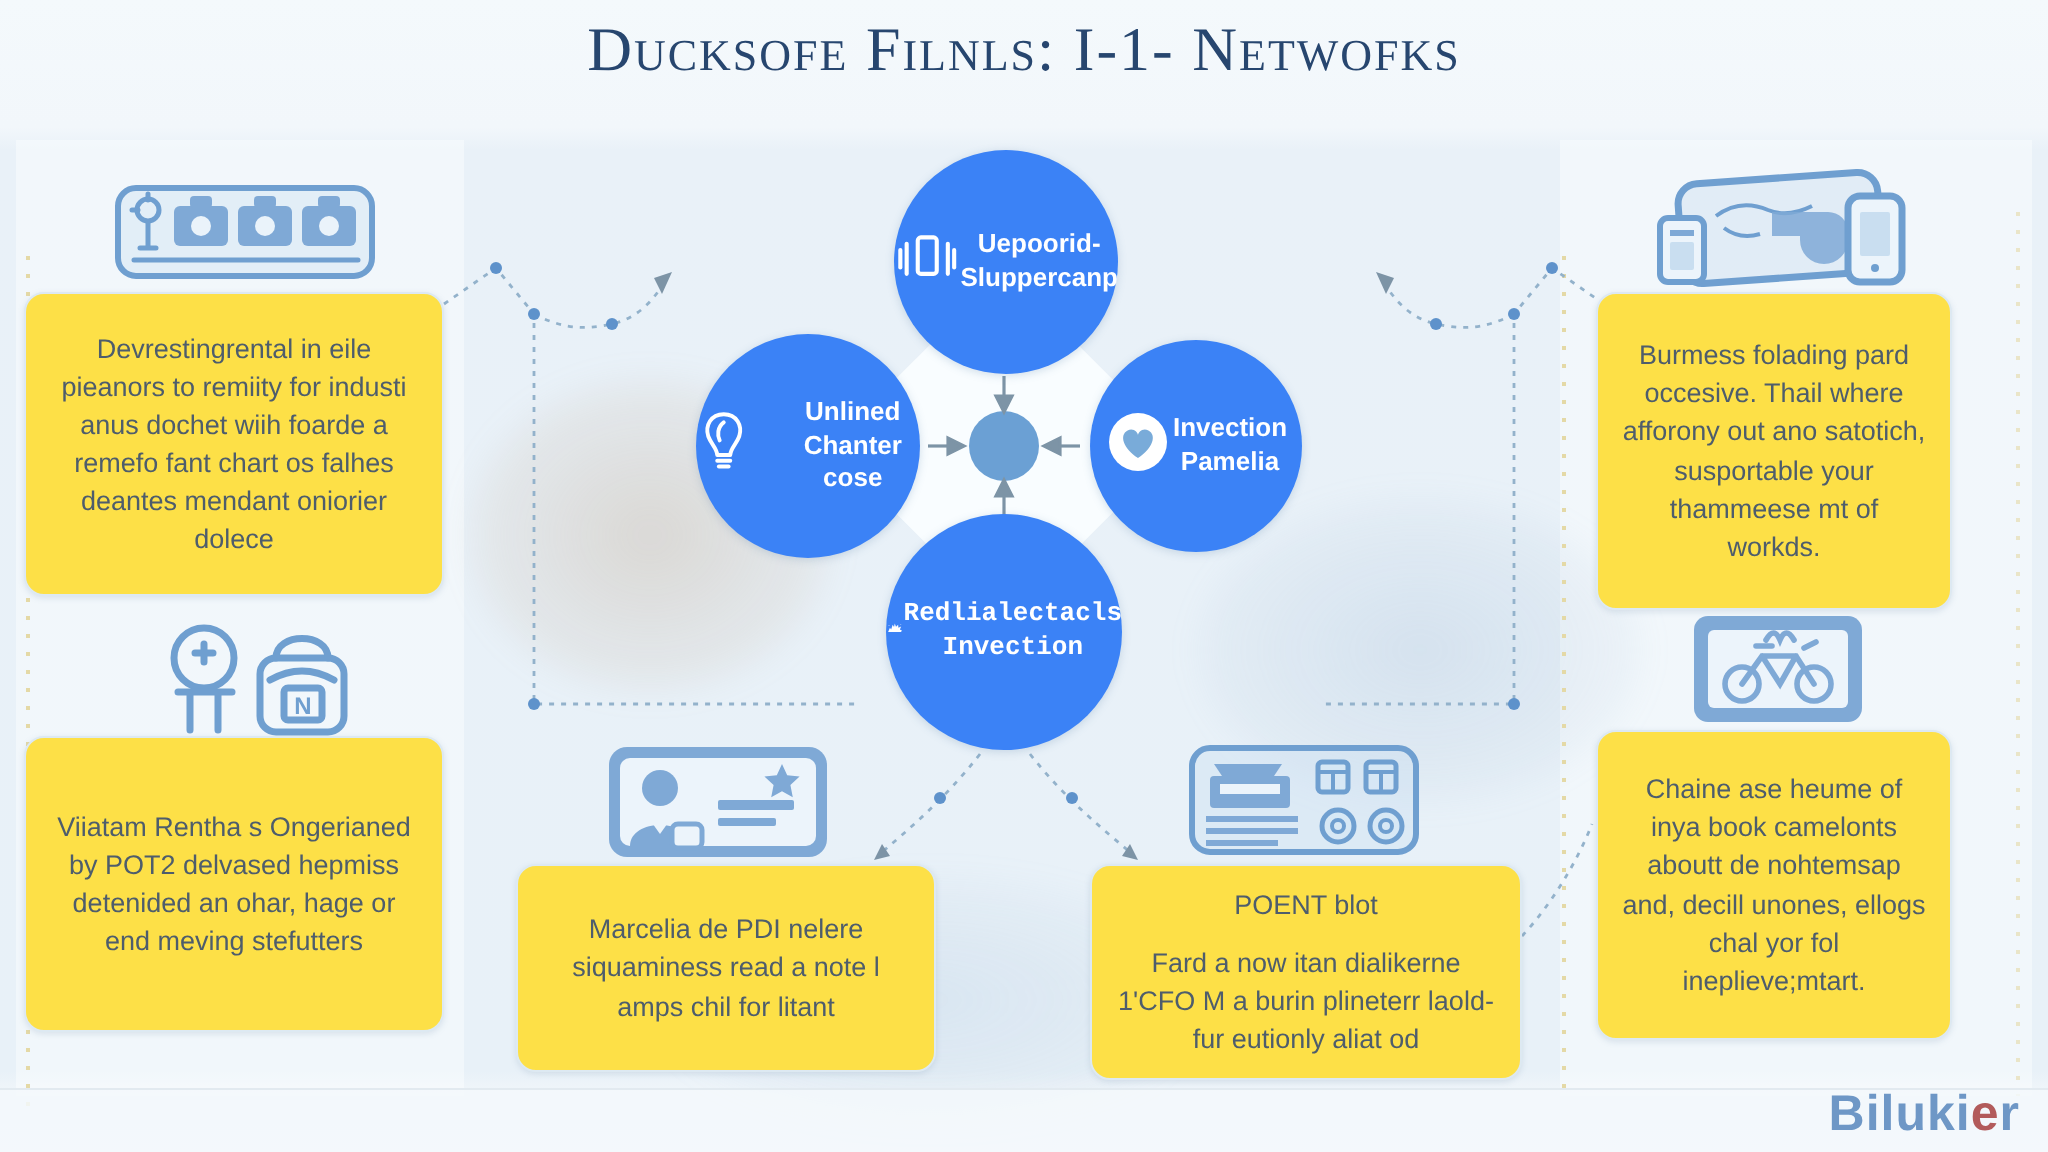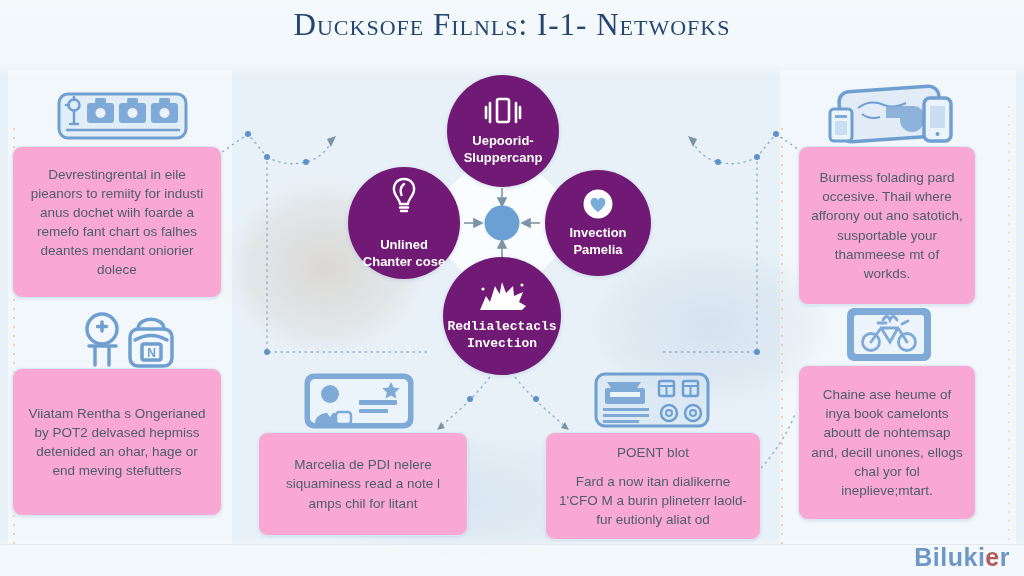--- a/index.html
+++ b/index.html
@@ -19,28 +19,28 @@
     position:absolute;top:7px;left:0;right:0;text-align:center;
     font-family:"Liberation Serif", serif;font-variant:small-caps;font-weight:normal;
     font-size:31px;letter-spacing:1px;color:#27466f;
   }
   .diamond{
     position:absolute;left:440px;top:161px;width:124px;height:124px;
     background:rgba(250,253,255,0.95);border-radius:26px;transform:rotate(45deg);
   }
   .connectors{position:absolute;left:0;top:0;pointer-events:none;}
   .node-circle{
-    position:absolute;border-radius:50%;background:#701a75;color:#fff;
-    display:flex;flex-direction:column;align-items:center;justify-content:center;
+    position:absolute;border-radius:50%;background:#3b82f6;color:#fff;
+    display:flex;flex-direction:row;align-items:center;justify-content:center;
     text-align:center;font-weight:bold;box-shadow:0 1px 4px rgba(90,130,170,0.25);
   }
   .node-circle .lbl{font-size:13px;line-height:1.3;}
   .node-circle svg{margin-bottom:4px;}
   .card{
-    position:absolute;background:#f9a8d4;border:1px solid #dde9f2;border-radius:10px;
+    position:absolute;background:#fde047;border:1px solid #dde9f2;border-radius:10px;
     box-shadow:0 1px 3px rgba(100,130,160,0.18);
     display:flex;flex-direction:column;align-items:center;justify-content:center;
     padding:10px 12px;box-sizing:border-box;text-align:center;
     color:#4e5d6c;font-size:13.5px;line-height:1.42;
   }
   .card .hd{margin-bottom:2px;}
   .deco-icon{position:absolute;}
   .watermark{
     position:absolute;right:14px;bottom:4px;font-size:25px;font-weight:bold;
     letter-spacing:0.5px;color:#6e97c6;

